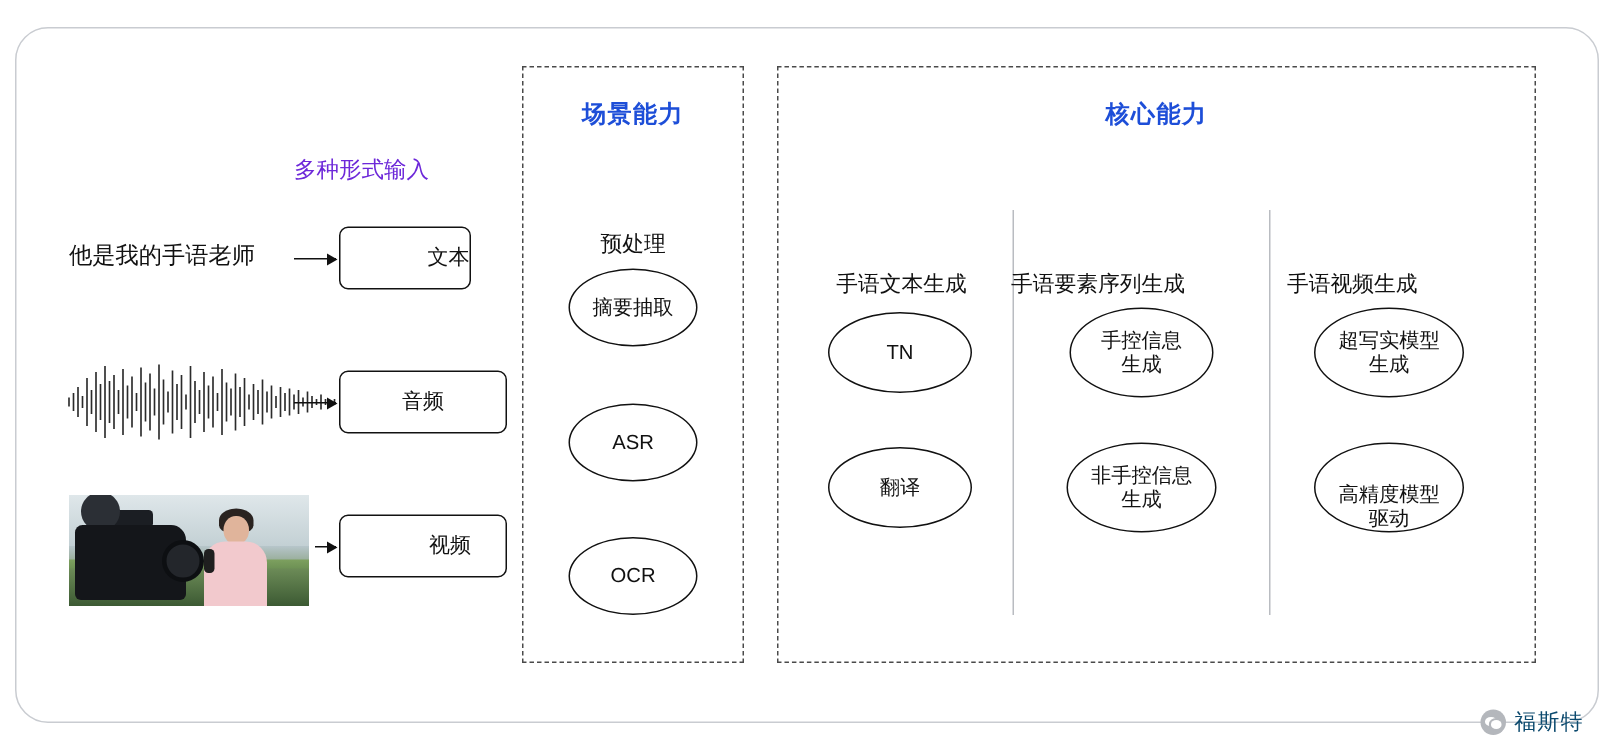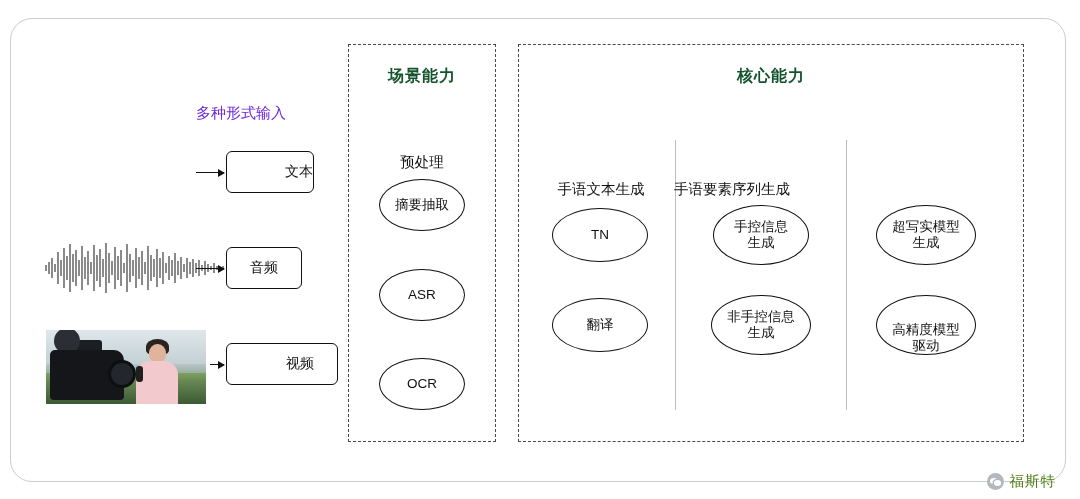--- a/index.html
+++ b/index.html
@@ -36,21 +36,21 @@
   }
   #scene-box { left: 348px; top: 44px; width: 148px; height: 398px; }
   #core-box  { left: 518px; top: 44px; width: 506px; height: 398px; }
 
   .group-title {
     position: absolute;
     text-align: center;
     font-weight: bold;
     font-size: 16px;
     letter-spacing: 1px;
-    color: #14532d;
+    color: #1d4ed8;
   }
   #scene-title { left: 348px; top: 66px; width: 148px; }
   #core-title  { left: 518px; top: 66px; width: 506px; }
 
   .sub-title {
     position: absolute;
     font-size: 14.5px;
     color: #111;
     text-align: center;
     white-space: nowrap;
@@ -195,21 +195,21 @@
     border-bottom: 4px solid transparent;
   }
 
   
   #watermark {
     position: absolute;
     right: 24px; bottom: 8px;
     display: flex;
     align-items: center;
     gap: 6px;
-    color: #4d7c0f;
+    color: #0c4a6e;
     font-size: 14.5px;
     letter-spacing: 1px;
   }
   #watermark .wechat {
     width: 17px; height: 17px;
     border-radius: 50%;
     background: #b4b7bc;
     position: relative;
   }
   #watermark .wechat:before {
@@ -227,20 +227,21 @@
   }
 </style>
 </head>
 <body>
 
 <div id="root">
 
   <div class="outer-frame"></div>
 
   <div id="input-title">多种形式输入</div>
+  <div id="text-sample">他是我的手语老师</div>
 
   <svg id="waveform" viewBox="0 0 186 56" preserveAspectRatio="none">
     <g stroke="#2b2b2b" stroke-width="1.1">
       <line x1="2" y1="28" x2="2" y2="28"></line>
       <line x1="4" y1="25" x2="4" y2="31"></line>
       <line x1="7" y1="22" x2="7" y2="34"></line>
       <line x1="10" y1="18" x2="10" y2="38"></line>
       <line x1="13" y1="24" x2="13" y2="32"></line>
       <line x1="16" y1="12" x2="16" y2="44"></line>
       <line x1="19" y1="20" x2="19" y2="36"></line>
@@ -315,21 +316,21 @@
     <div class="camera"></div>
   </div>
 
   <div class="arrow" style="left:196px; top:172px; width:28px;"></div>
   <div class="arrow" style="left:196px; top:268px; width:28px;"></div>
   <div class="arrow" style="left:210px; top:364px; width:14px;"></div>
 
   <div class="rrect" style="left:226px; top:151px; width:88px; height:42px;justify-content:flex-end;">
     <span>文本</span>
   </div>
-  <div class="rrect" style="left:226px; top:247px; width:76px; height:42px;">
+  <div class="rrect" style="left:226px; top:247px; width:112px; height:42px;">
     <span>音频</span>
   </div>
   <div class="rrect" style="left:226px; top:343px; width:112px; height:42px;padding-left:36px;">
     <span>视频</span>
   </div>
 
   <div class="dashed-box" id="scene-box"></div>
   <div class="group-title" id="scene-title">场景能力</div>
   <div class="sub-title" style="left:348px; top:133px; width:148px;">预处理</div>
 
@@ -364,20 +365,21 @@
       <span style="display: block;">生成</span>
     </div>
   </div>
   <div class="ellipse" style="left:711px; top:295px; width:100px; height:60px;">
     <div style="text-align:center;">
       <span style="display: block;">非手控信息</span>
       <span style="display: block;">生成</span>
     </div>
   </div>
 
+  <div class="sub-title" style="left:858px; top:160px; width:150px; text-align:left;">手语视频生成</div>
   <div class="ellipse" style="left:876px; top:205px; width:100px; height:60px;">
     <div style="text-align:center;">
       <span style="display: block;">超写实模型</span>
       <span style="display: block;">生成</span>
     </div>
   </div>
   <div class="ellipse" style="left:876px; top:295px; width:100px; height:60px;align-items:flex-end;">
     <div style="text-align:center;">
       <span style="display: block;">高精度模型</span>
       <span style="display: block;">驱动</span>

